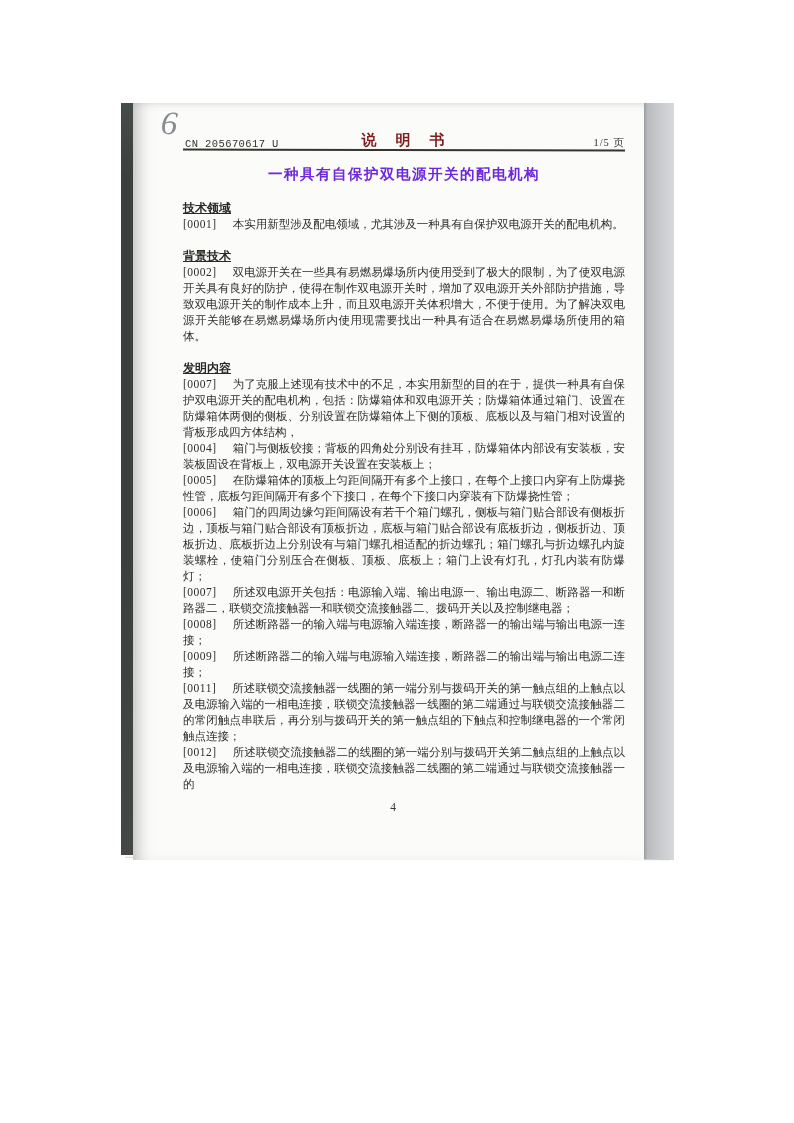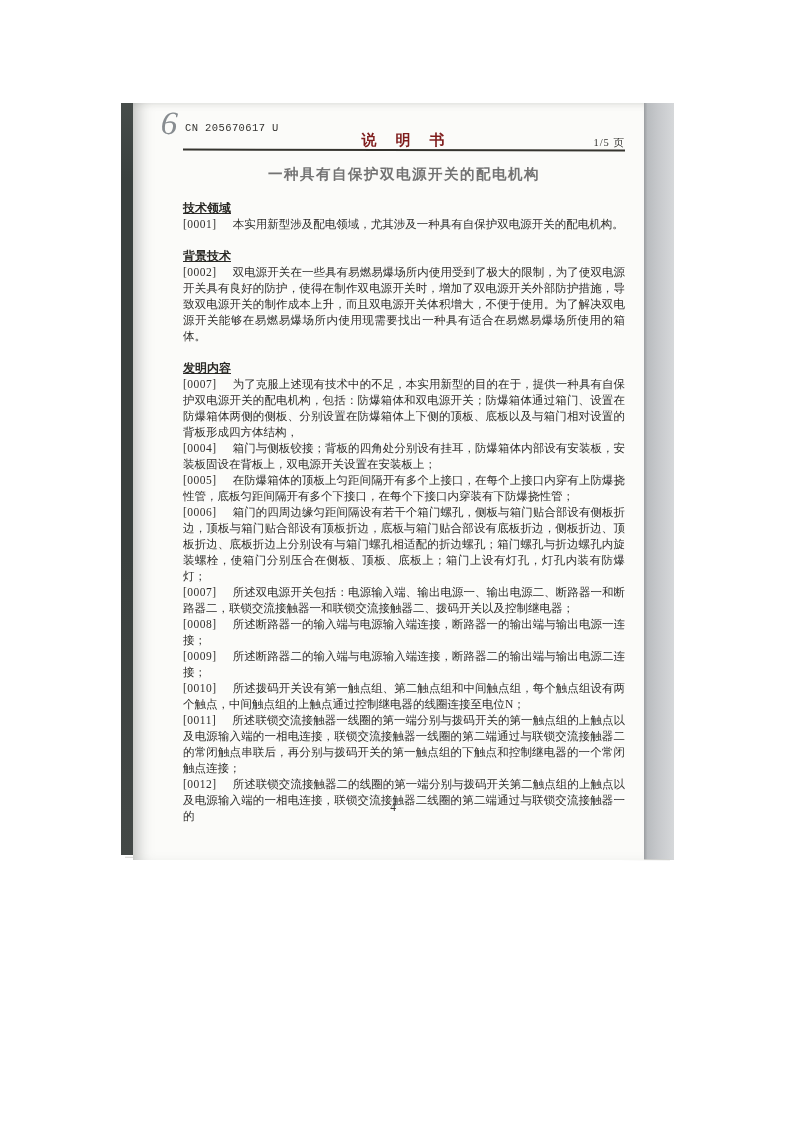--- a/index.html
+++ b/index.html
@@ -41,42 +41,42 @@
     line-height:1;
   }
   .content{
     position:absolute;left:50px;top:0;width:442px;height:757px;
     color:#2e2d2b;
   }
   .header-row{
     position:absolute;top:27px;left:0;width:100%;height:20px;
   }
   .pat-num{
-    position:absolute;left:2px;bottom:16px;
+    position:absolute;left:2px;bottom:0;
     font-family:"Liberation Mono", monospace;
     font-size:10.5px;letter-spacing:0.4px;color:#33322f;
   }
   .doc-type{
     position:absolute;left:50%;transform:translateX(-50%);bottom:0;
     font-family:"Liberation Sans", sans-serif;
     font-size:15px;font-weight:700;color:#7f1d1d;letter-spacing:2px;white-space:nowrap;
   }
   .page-ind{
     position:absolute;right:0;bottom:0;
     font-size:10.5px;color:#33322f;letter-spacing:1px;
   }
   .rule{
     position:absolute;top:46px;left:0;width:100%;height:2px;background:#35342f;
     transform:rotate(0.12deg);
   }
   .title{
     position:absolute;top:62px;left:0;width:100%;margin:0;
     text-align:center;
     font-family:"Liberation Sans", sans-serif;
-    font-size:14.5px;font-weight:700;color:#737373;letter-spacing:1.5px;
+    font-size:14.5px;font-weight:700;color:#6d28d9;letter-spacing:1.5px;
   }
   .body-text{
     position:absolute;top:97px;left:0;width:442px;
     font-size:11.5px;line-height:16px;color:#2e2d2b;
   }
   .sec-heading{
     font-family:"Liberation Sans", sans-serif;
     font-size:12px;font-weight:700;color:#2a2925;
     line-height:16px;margin:16px 0 0 0;text-decoration:underline;
   }
@@ -139,23 +139,20 @@
         <p class="para">
           <span class="pnum">[0007]</span><span>所述双电源开关包括：电源输入端、输出电源一、输出电源二、断路器一和断路器二，联锁交流接触器一和联锁交流接触器二、拨码开关以及控制继电器；</span>
         </p>
         <p class="para">
           <span class="pnum">[0008]</span><span>所述断路器一的输入端与电源输入端连接，断路器一的输出端与输出电源一连接；</span>
         </p>
         <p class="para">
           <span class="pnum">[0009]</span><span>所述断路器二的输入端与电源输入端连接，断路器二的输出端与输出电源二连接；</span>
         </p>
         <p class="para">
-          <span class="pnum">[0010]</span><span>所述拨码开关设有第一触点组、第二触点组和中间触点组，每个触点组设有两个触点，中间触点组的上触点通过控制继电器的线圈连接至电位N；</span>
-        </p>
-        <p class="para">
           <span class="pnum">[0011]</span><span>所述联锁交流接触器一线圈的第一端分别与拨码开关的第一触点组的上触点以及电源输入端的一相电连接，联锁交流接触器一线圈的第二端通过与联锁交流接触器二的常闭触点串联后，再分别与拨码开关的第一触点组的下触点和控制继电器的一个常闭触点连接；</span>
         </p>
         <p class="para">
           <span class="pnum">[0012]</span><span>所述联锁交流接触器二的线圈的第一端分别与拨码开关第二触点组的上触点以及电源输入端的一相电连接，联锁交流接触器二线圈的第二端通过与联锁交流接触器一的</span>
         </p>
 
       </div>
 
       <div class="footer-num">4</div>
     </div>

